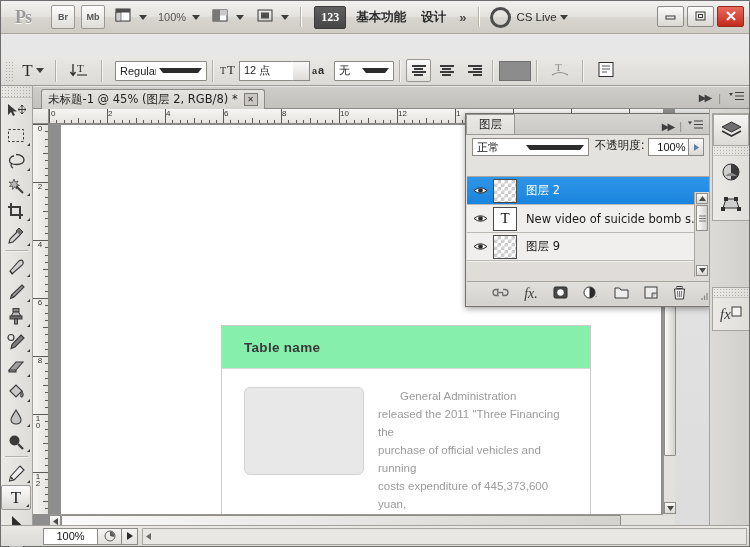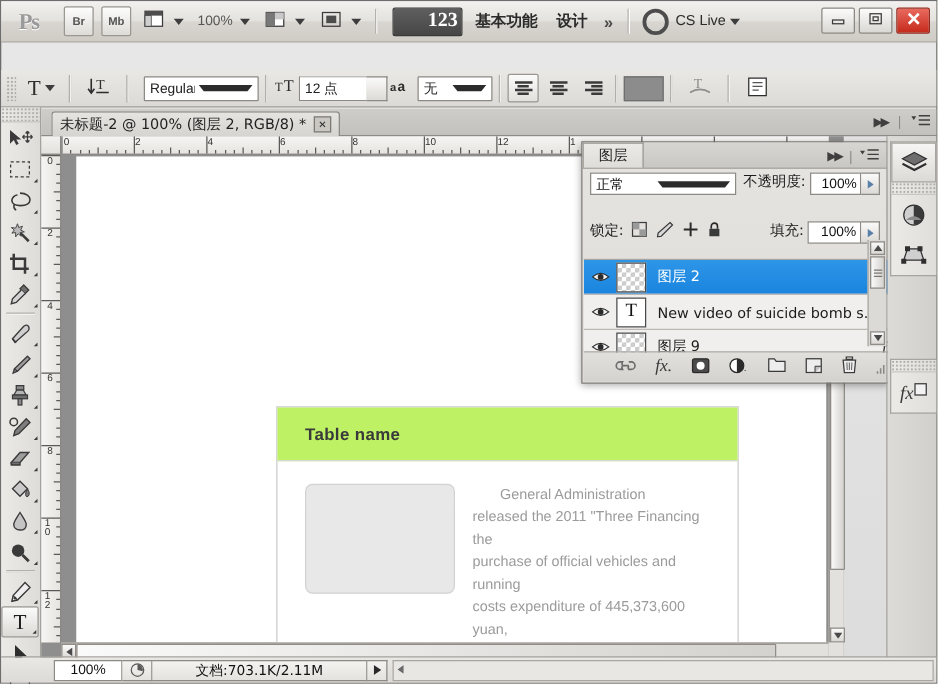--- a/index.html
+++ b/index.html
@@ -28,23 +28,23 @@
     display:flex;align-items:center;justify-content:center;font-size:9px;font-weight:bold;
     color:#555;font-family:"Liberation Sans",sans-serif;margin-left:6px;}
   .tb-icon{width:22px;height:20px;position:relative;}
   .tri-down{width:0;height:0;border-left:4px solid transparent;border-right:4px solid transparent;
     border-top:5px solid #3d3d3d;margin-left:3px;}
   .tb-sep{width:1px;height:20px;background:#b5b2ac;border-right:1px solid #fff;margin:0 6px;}
   .tb-zoom{font-size:11px;color:#555;margin-left:8px;}
   .tb-text{font-size:12px;color:#2b2b2b;margin:0 7px;font-weight:bold;}
   .tb-text.cn{font-family:"DejaVu Sans",sans-serif;font-size:12.5px;}
   .num-badge{width:30px;height:21px;background:linear-gradient(#5f5f5f,#464646);
-    border:1px solid #3a3a3a;border-radius:2px;color:#fff;font-weight:bold;font-size:16px;
+    border:1px solid #3a3a3a;border-radius:2px;color:#fff;font-weight:bold;font-size:12px;
     display:flex;align-items:center;justify-content:center;margin-left:6px;
-    font-family:"Liberation Serif",serif;padding-left:24px;}
+    font-family:"Liberation Serif",serif;}
   .chev{font-size:13px;color:#4a4a4a;margin:0 6px;font-weight:bold;}
   .cslive{display:flex;align-items:center;margin-left:4px;}
   .cslive-o{width:15px;height:15px;border:3px solid #4d4d4d;border-radius:50%;margin-right:5px;}
   .wbtns{position:absolute;right:5px;top:5px;display:flex;}
   .wbtn{width:25px;height:19px;border:1px solid #8d8a85;border-radius:2px;
     background:linear-gradient(#fbfbfb,#dad8d3);margin-left:3px;
     display:flex;align-items:center;justify-content:center;}
   .wbtn.close{background:linear-gradient(#e96a5e,#c52a1c);border-color:#97281c;}
   .wbtn .gl{font-size:10px;color:#333;font-family:"Liberation Sans",sans-serif;}
   .wbtn.close .gl{color:#fff;font-weight:bold;font-size:11px;}
@@ -127,21 +127,21 @@
     background:#e3e1dd;border-top:1px solid #9b9893;box-sizing:border-box;}
   .sb-thumb{position:absolute;background:linear-gradient(to right,#fafafa,#d4d2ce);
     border:1px solid #908d88;border-radius:1px;box-sizing:border-box;}
   .sb-arrow{position:absolute;background:linear-gradient(#fafafa,#dad8d4);
     display:flex;align-items:center;justify-content:center;box-sizing:border-box;}
   .sb-corner{position:absolute;right:0;bottom:0;width:12px;height:13px;background:#e3e1dd;}
 
   
   .mock{position:absolute;left:160px;top:200px;width:370px;height:255px;
     background:#fff;border:1px solid #ccc;box-sizing:border-box;}
-  .mock-hd{height:43px;background:#bef264;border-bottom:1px solid #d8d8d8;
+  .mock-hd{height:43px;background:#86efac;border-bottom:1px solid #d8d8d8;
     display:flex;align-items:center;padding-left:22px;box-sizing:border-box;}
   .mock-hd .tn{font-size:13.5px;font-weight:bold;color:#3a3a3a;letter-spacing:.3px;}
   .mock-body{padding:18px 20px 0 22px;display:flex;}
   .thumbbox{width:120px;height:88px;background:#e8e8e8;border:1px solid #d2d2d2;
     border-radius:6px;flex:none;box-sizing:border-box;}
   .artcol{margin-left:14px;flex:1;}
   .art-title{font-size:12px;font-weight:bold;color:#1560b0;margin-bottom:6px;}
   .art-body{font-size:11.5px;color:#9b9b9b;line-height:18px;}
   .art-body .ind{display:inline-block;width:22px;}
 
@@ -157,21 +157,21 @@
   .lp-tabactions{margin-left:auto;display:flex;align-items:center;gap:6px;padding:0 6px 2px 0;}
   .lp-row{height:23px;display:flex;align-items:flex-start;padding:0 6px;box-sizing:border-box;}
   .lp-lbl{font-size:11.5px;color:#1c1c1c;font-family:"DejaVu Sans",sans-serif;white-space:nowrap;}
   .lp-combo{height:18px;background:#fff;border:1px solid #8d8a85;display:flex;align-items:center;
     padding:0 4px;box-sizing:border-box;}
   .lp-combo span{flex:1;font-size:11px;color:#111;font-family:"DejaVu Sans",sans-serif;}
   .lp-field{height:18px;background:#fff;border:1px solid #8d8a85;display:flex;align-items:center;
     justify-content:flex-end;padding:0 3px;font-size:11px;color:#111;box-sizing:border-box;}
   .lp-stepper{width:15px;height:18px;background:linear-gradient(#fafafa,#dbd9d5);
     border:1px solid #8d8a85;border-left:none;display:flex;align-items:center;justify-content:center;box-sizing:border-box;}
-  .lp-list{position:absolute;left:1px;top:93px;width:268px;height:85px;
+  .lp-list{position:absolute;left:1px;top:62px;width:268px;height:85px;
     background:#f0efed;border-top:1px solid #a9a6a1;overflow:hidden;}
   .lrow{height:28px;display:flex;align-items:center;border-bottom:1px solid #bcb9b4;box-sizing:border-box;}
   .lrow.selected{background:linear-gradient(#2e96e8,#1a84de);}
   .lrow.selected .lname{color:#fff;}
   .eye{width:26px;height:27px;display:flex;align-items:center;justify-content:center;flex:none;}
   .lthumb{width:24px;height:24px;border:1px solid #4a4a4a;background:#fff;flex:none;
     display:flex;align-items:center;justify-content:center;box-sizing:border-box;}
   .checker{background-image:
       linear-gradient(45deg,#c9c9c9 25%,transparent 25%,transparent 75%,#c9c9c9 75%),
       linear-gradient(45deg,#c9c9c9 25%,transparent 25%,transparent 75%,#c9c9c9 75%);
@@ -587,21 +587,21 @@
         <svg width="20" height="14" viewBox="0 0 20 14">
             <rect x="2.5" y="2" width="15" height="10" rx="3" fill="#b5b5b5" stroke="#3a3a3a" stroke-width="1.1"></rect>
           </svg>
       </span>
 
     </div>
   </div>
 
   <div class="tabbar">
     <div class="doctab">
-      <span class="t">未标题-2 @ 100% (图层 2, RGB/8) *</span>
+      <span class="t">未标题-1 @ 45% (图层 2, RGB/8) *</span>
       <span class="tabclose">✕</span>
     </div>
     <div class="tabright">
       <span class="dbl-arrow">▶▶</span>
       <span style="color:#8d8a85;">|</span>
       <span>
         <svg width="16" height="11" viewBox="0 0 16 11">
           <path d="M0 2 L4 2 L2 5 Z" fill="#3f3f3f"></path>
           <path d="M6 1.5 H15 M6 5 H15 M6 8.5 H15" stroke="#3f3f3f" stroke-width="1.2"></path>
         </svg>
@@ -1057,23 +1057,20 @@
   <div class="statusbar">
     <div class="st-zoom">
       <span>100%</span>
     </div>
     <div class="st-cell" style="width:24px;border-left:none;">
       <svg width="12" height="12" viewBox="0 0 12 12">
         <circle cx="6" cy="6" r="5" fill="none" stroke="#5a5a5a"></circle>
         <path d="M6 6 L6 1.2 A4.8 4.8 0 0 1 10.2 7 Z" fill="#5a5a5a"></path>
       </svg>
     </div>
-    <div class="st-doc">
-      <span>文档:703.1K/2.11M</span>
-    </div>
     <div class="st-arr">
       <svg width="6" height="8" viewBox="0 0 6 8">
           <path d="M0 0 L6 4 L0 8 Z" fill="#2a2a2a"></path>
         </svg>
     </div>
     <div class="st-sb">
       <span style="margin-left:3px;">
         <svg width="5" height="7" viewBox="0 0 5 7">
             <path d="M5 0 L5 7 L0 3.5 Z" fill="#6a6a6a"></path>
           </svg>

